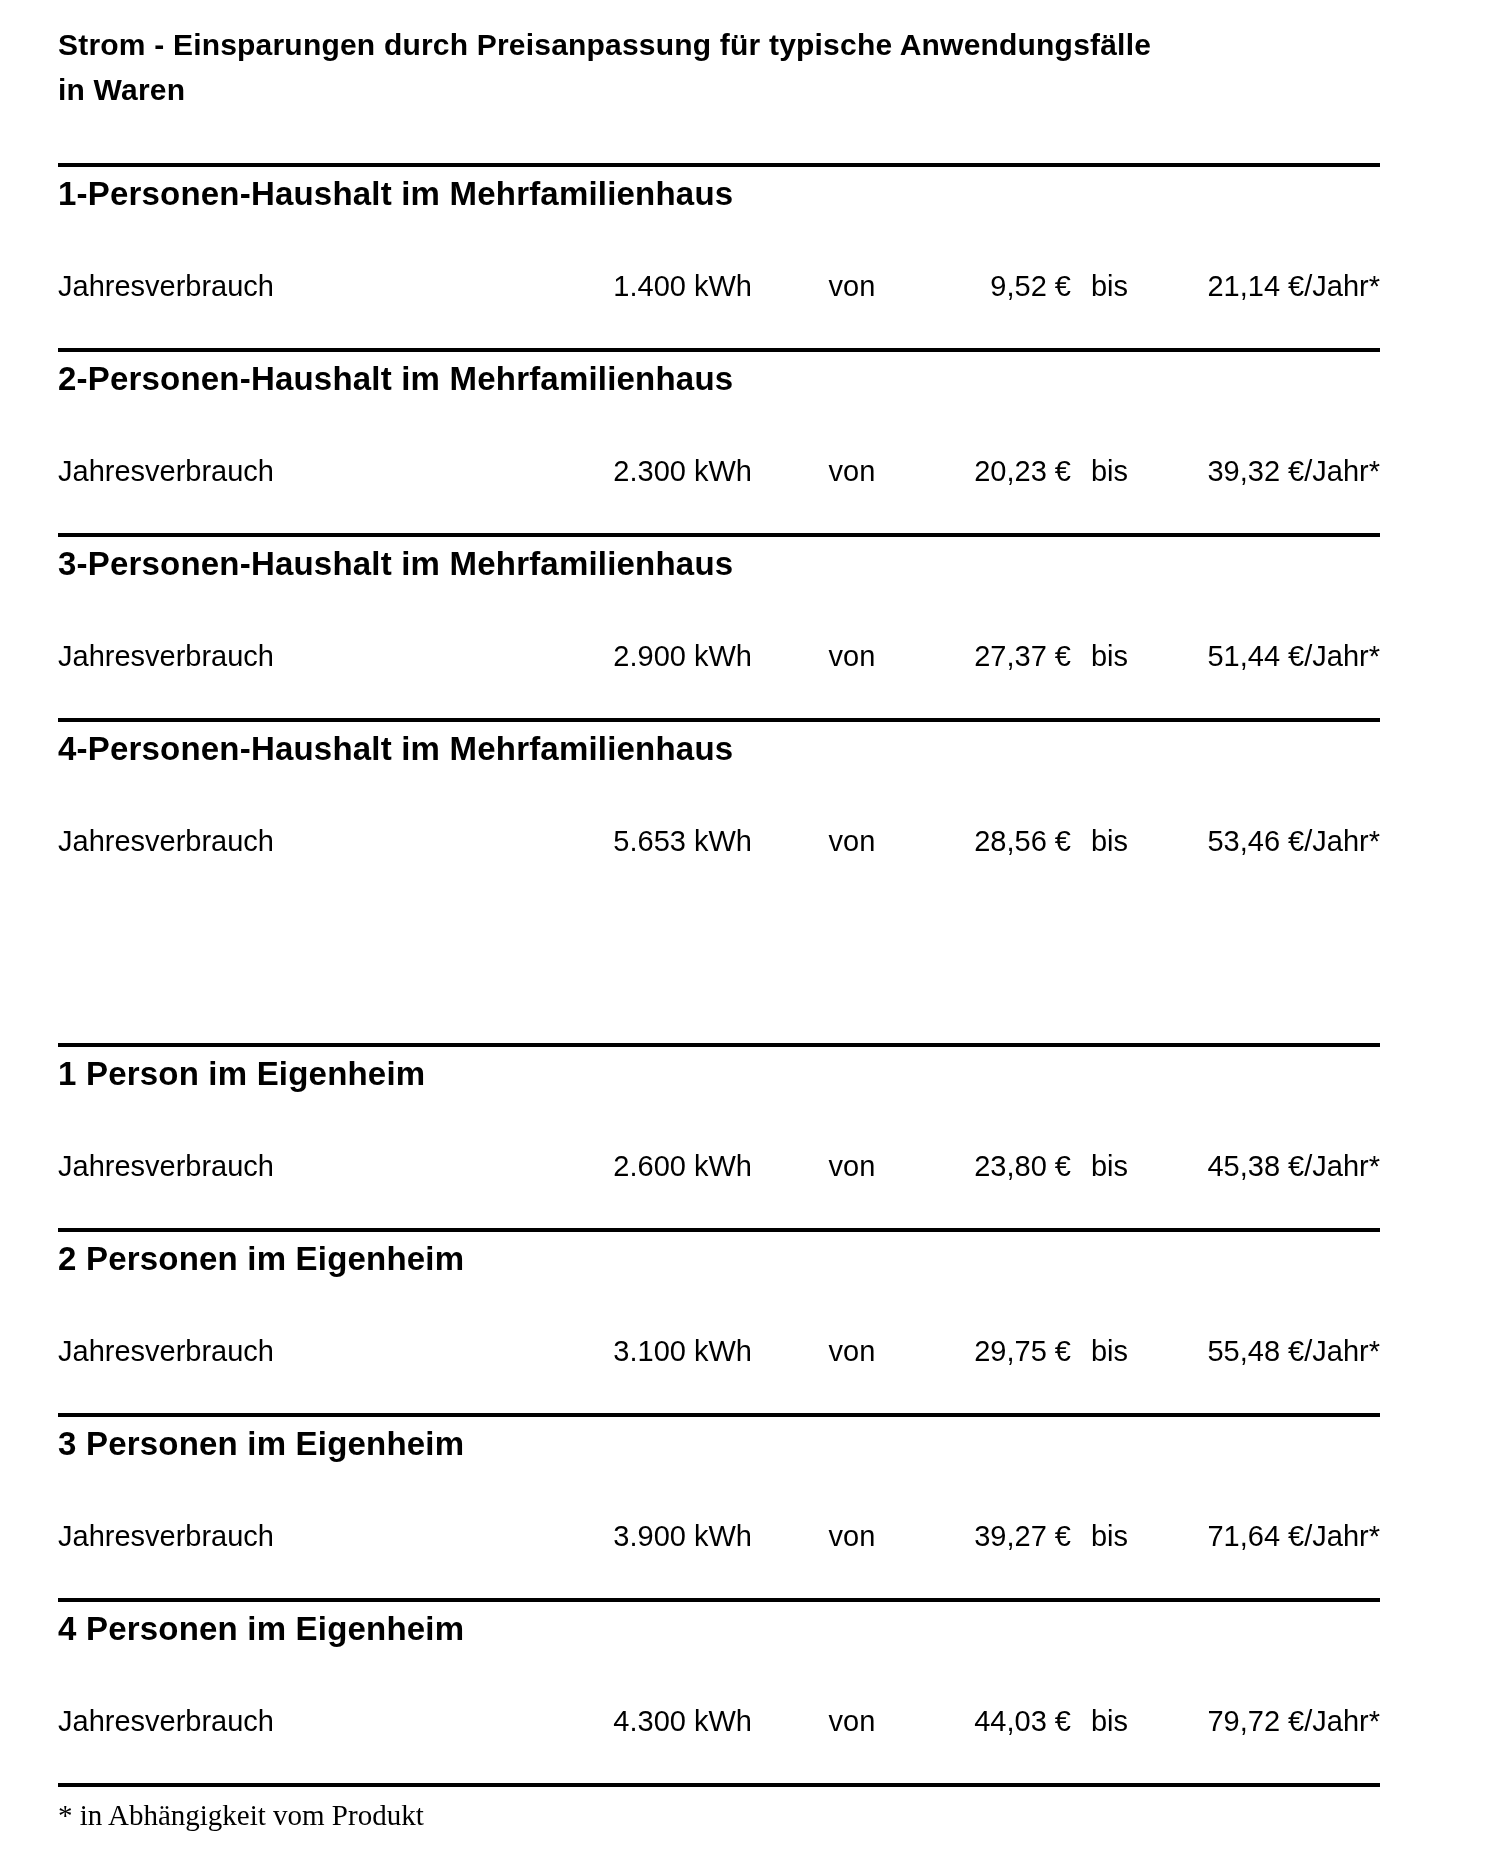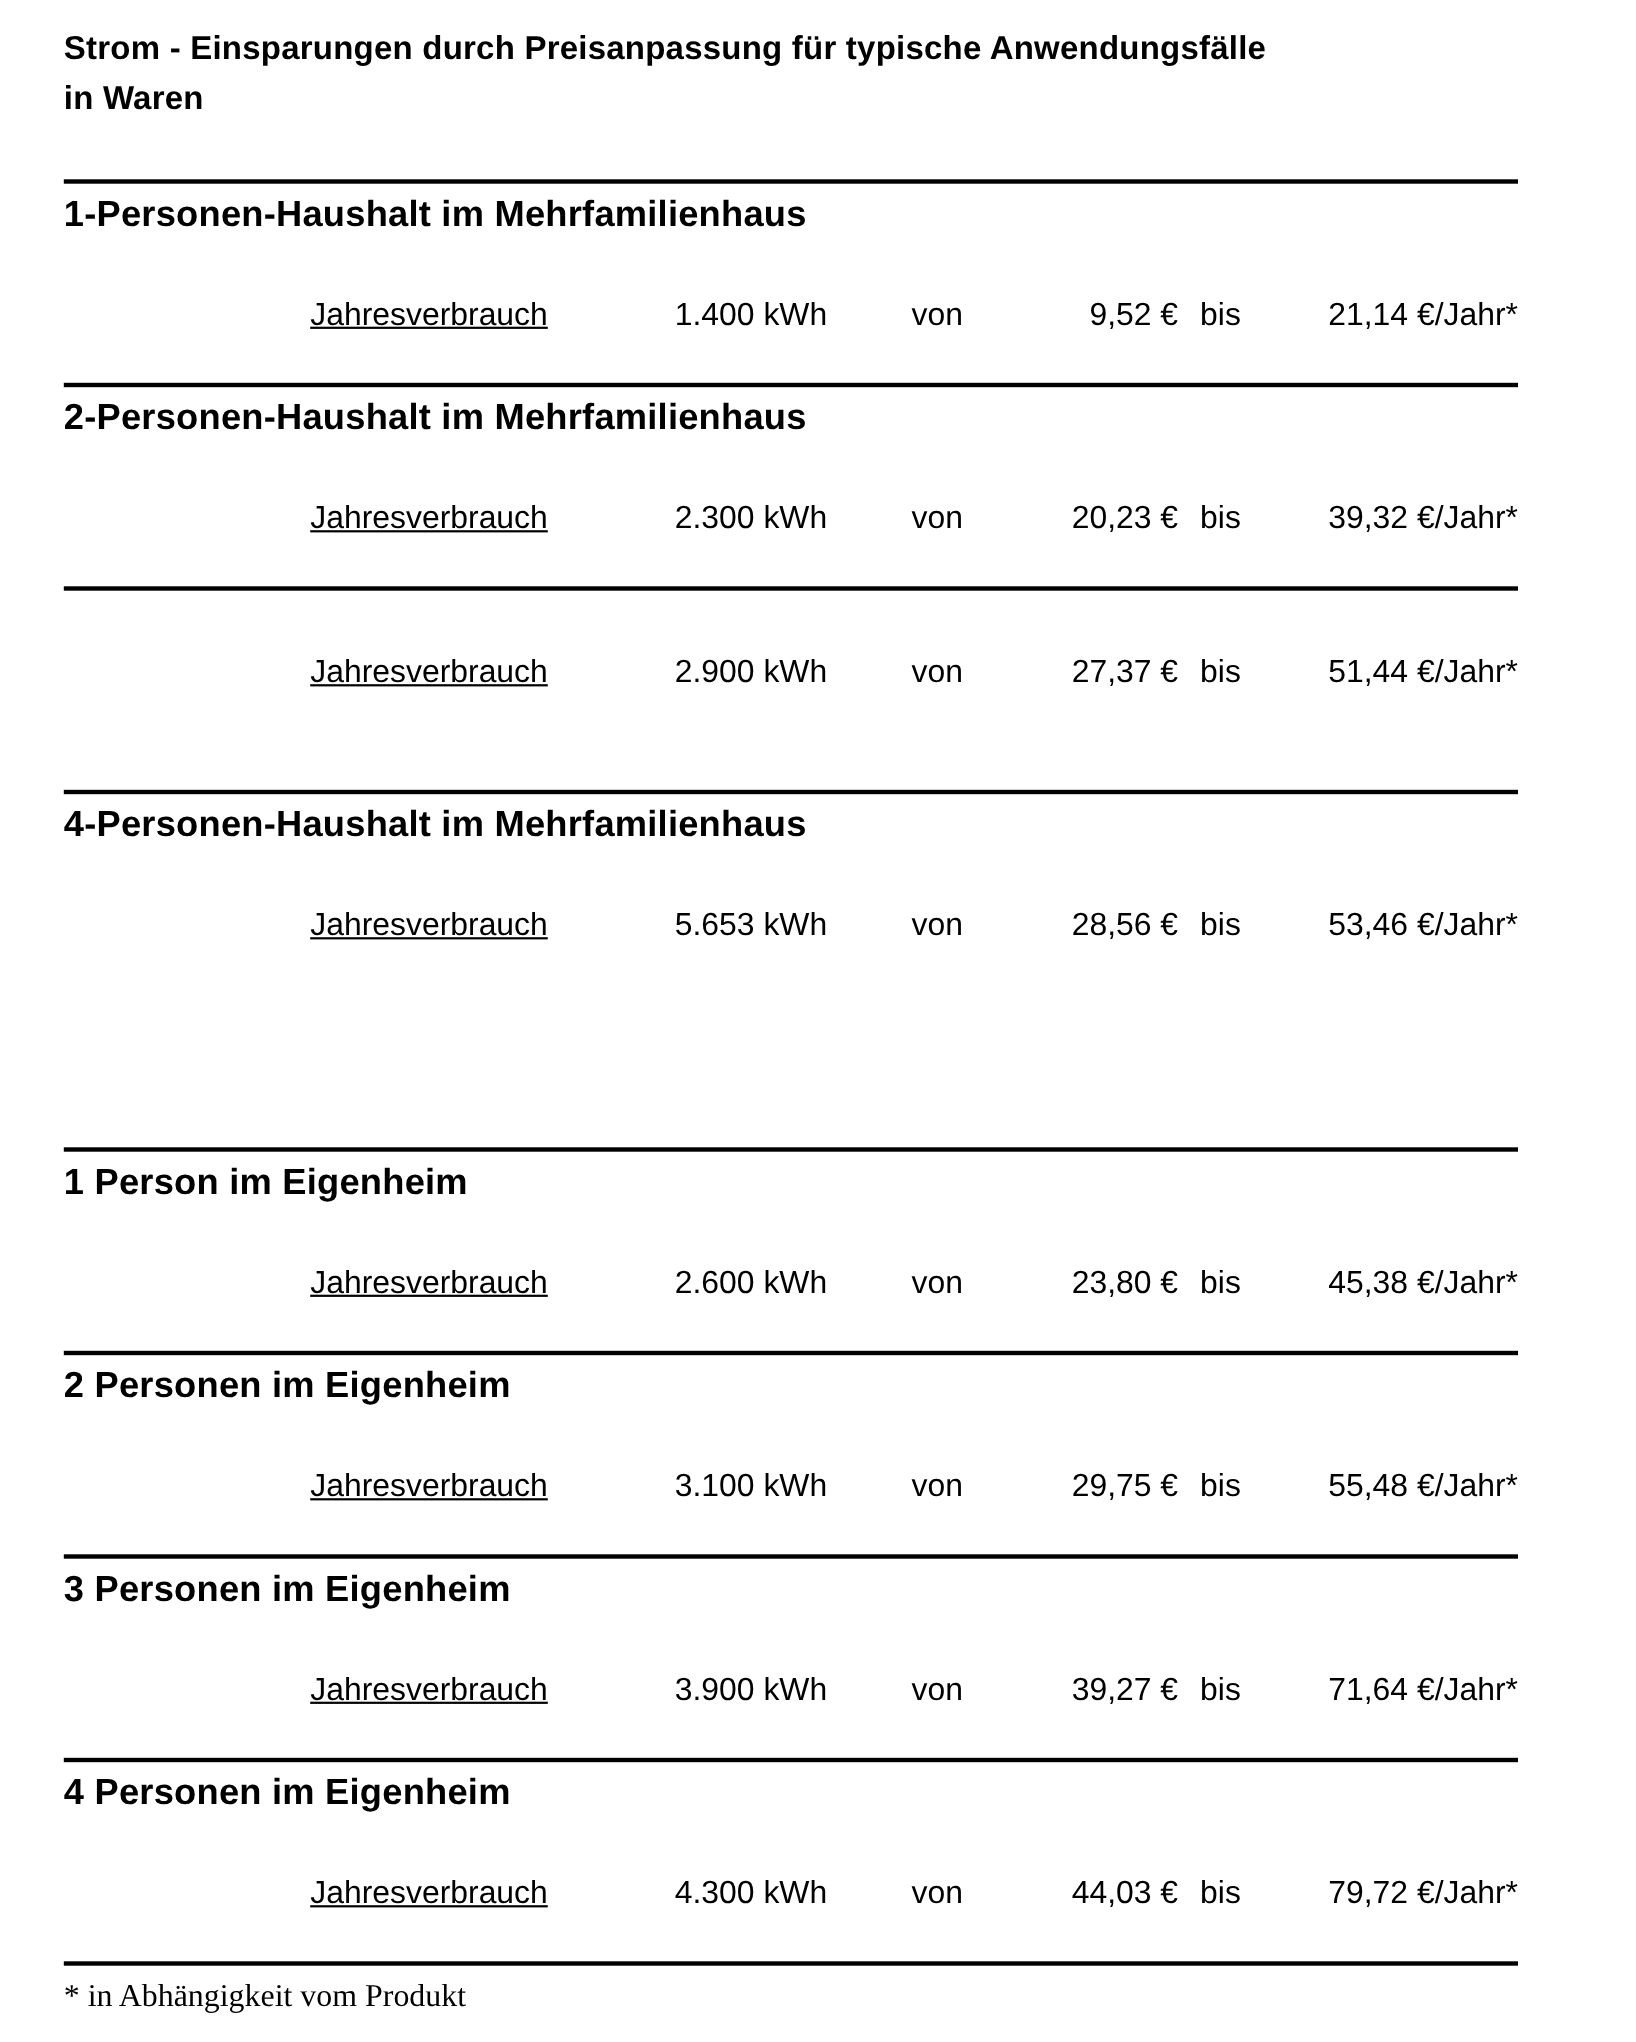--- a/index.html
+++ b/index.html
@@ -45,21 +45,21 @@
   }
   .row {
     margin-top: 56px;
     display: grid;
     grid-template-columns: 440px 254px 200px 119px 77px 1fr;
     font-size: 29px;
     line-height: 36px;
     align-items: baseline;
     white-space: nowrap;
   }
-  .c-label { text-align: right; text-decoration: underline; }
+  .c-label { text-align: left; }
   .c-kwh   { text-align: right; }
   .c-von   { text-align: center; }
   .c-from  { text-align: right; }
   .c-bis   { text-align: center; }
   .c-to    { text-align: right; }
 
   .footnote-section {
     border-top: 4px solid #000000;
   }
   .footnote {
@@ -97,20 +97,21 @@
       <span class="c-label">Jahresverbrauch</span>
       <span class="c-kwh">2.300 kWh</span>
       <span class="c-von">von</span>
       <span class="c-from">20,23 €</span>
       <span class="c-bis">bis</span>
       <span class="c-to">39,32 €/Jahr*</span>
     </div>
   </section>
 
   <section class="section">
+    <h2 class="sec-header">3-Personen-Haushalt im Mehrfamilienhaus</h2>
     <div class="row">
       <span class="c-label">Jahresverbrauch</span>
       <span class="c-kwh">2.900 kWh</span>
       <span class="c-von">von</span>
       <span class="c-from">27,37 €</span>
       <span class="c-bis">bis</span>
       <span class="c-to">51,44 €/Jahr*</span>
     </div>
   </section>
 

